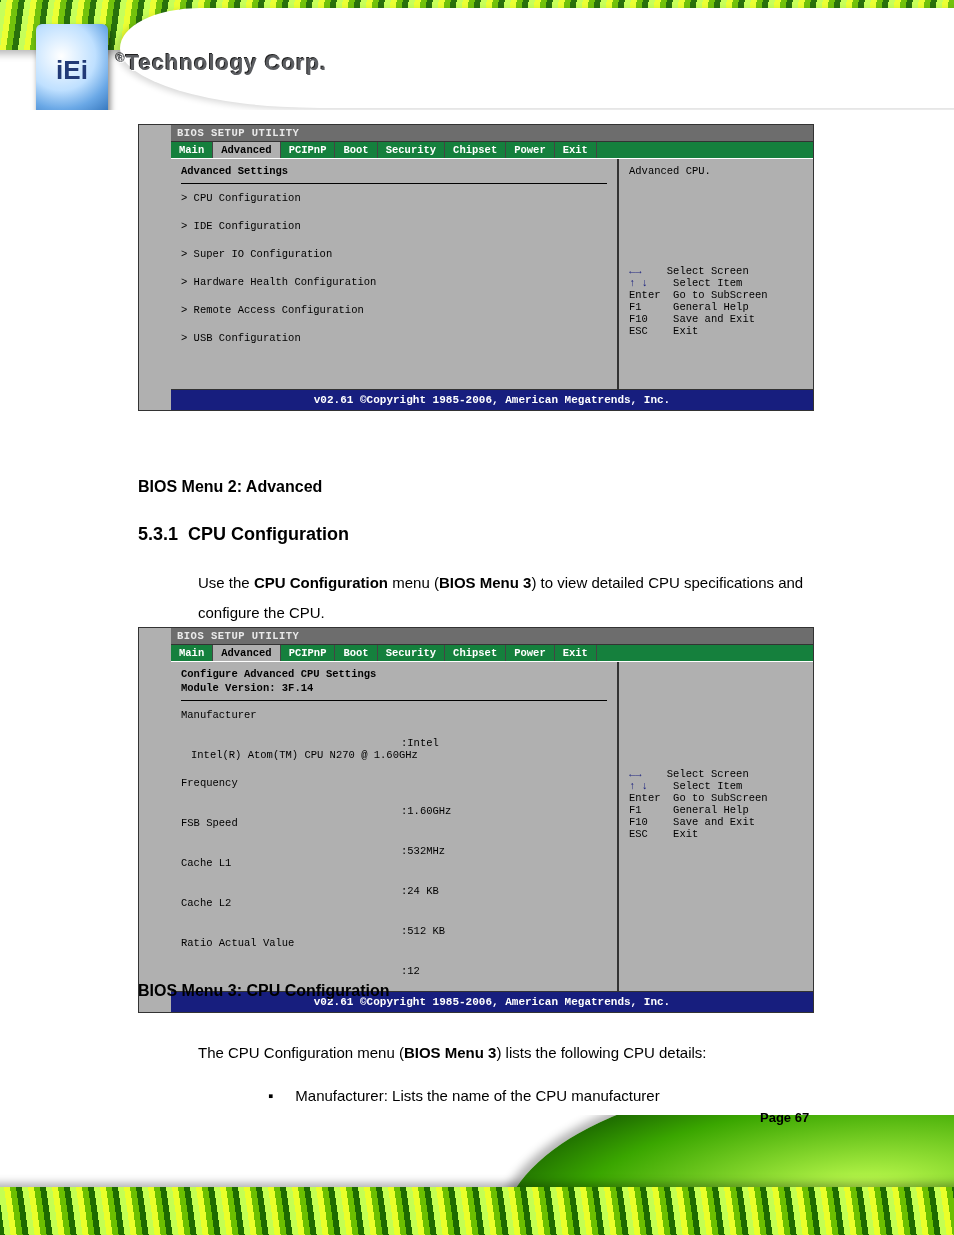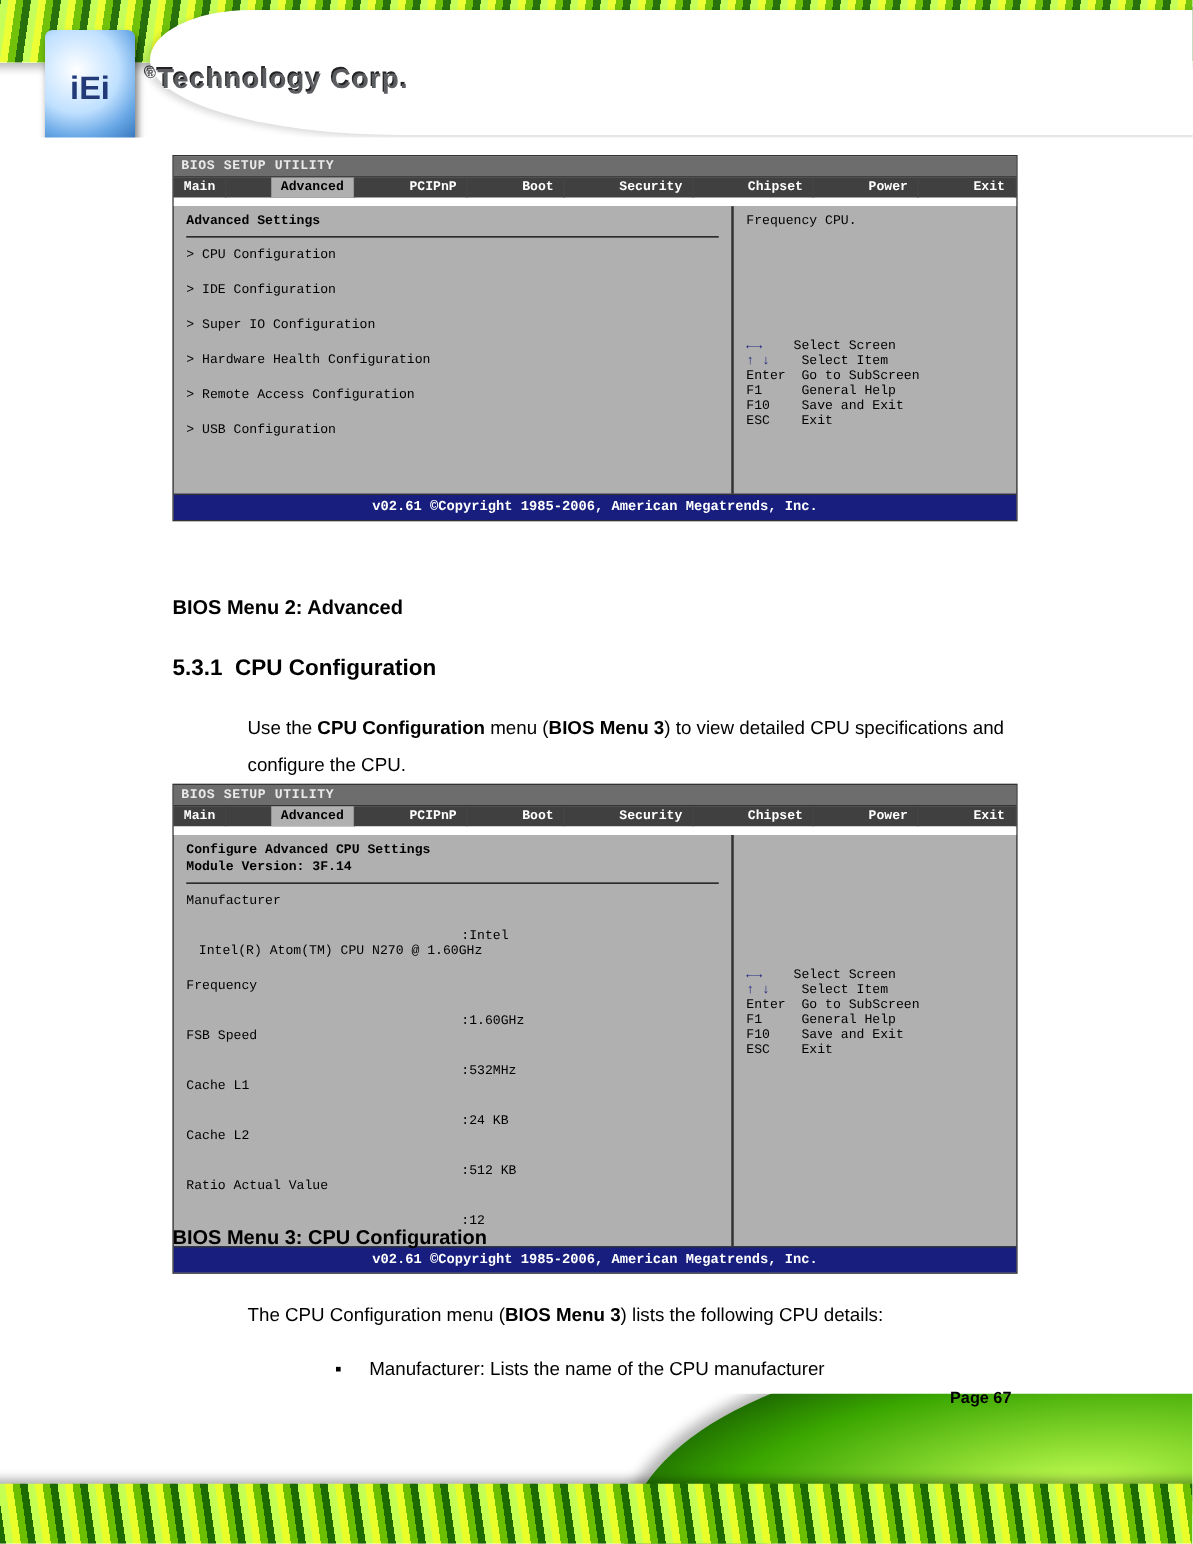--- a/index.html
+++ b/index.html
@@ -94,36 +94,36 @@
   
   .bios {
     position: absolute;
     left: 138px;
     width: 676px;
     border: 1px solid #333;
     font-family: "Courier New", monospace;
     font-size: 10.5px;
     color: #000;
     background: #b0b0b0;
+    padding-left: 32px;
   }
   .bios .title {
     background: #6d6d6d;
     color: #e9e9e9;
     padding: 2px 6px;
     font-weight: bold;
     border-bottom: 1px solid #333;
     letter-spacing: .5px;
   }
   .bios .tabs {
     display: flex;
-    background: #404040;
+    background: #15803d;
     color: #fff;
     font-weight: bold;
-    border-bottom: 7px solid #ffffff;
-    justify-content: space-between;
+    border-bottom: 1px solid #ffffff;
   }
   .bios .tabs .tab {
     padding: 2px 8px;
     border-right: 1px solid #444;
     white-space: nowrap;
   }
   .bios .tabs .tab.active {
     background: #b0b0b0;
     color: #000;
   }
@@ -257,21 +257,21 @@
       <div class="row">
           <div class="k">&gt; Remote Access Configuration</div>
           <div class="v"></div>
         </div>
       <div class="row">
           <div class="k">&gt; USB Configuration</div>
           <div class="v"></div>
         </div>
     </div>
     <div class="right">
-      <div class="hint-top">Frequency CPU.</div>
+      <div class="hint-top">Advanced CPU.</div>
       <div class="help">
         <div class="line"><span class="arrow">←→</span><span>    Select Screen</span></div>
         <div class="line"><span class="arrow">↑ ↓</span><span>    Select Item</span></div>
         <div class="line"><span>Enter  Go to SubScreen</span></div>
         <div class="line"><span>F1     General Help</span></div>
         <div class="line"><span>F10    Save and Exit</span></div>
         <div class="line"><span>ESC    Exit</span></div>
       </div>
     </div>
   </div>

